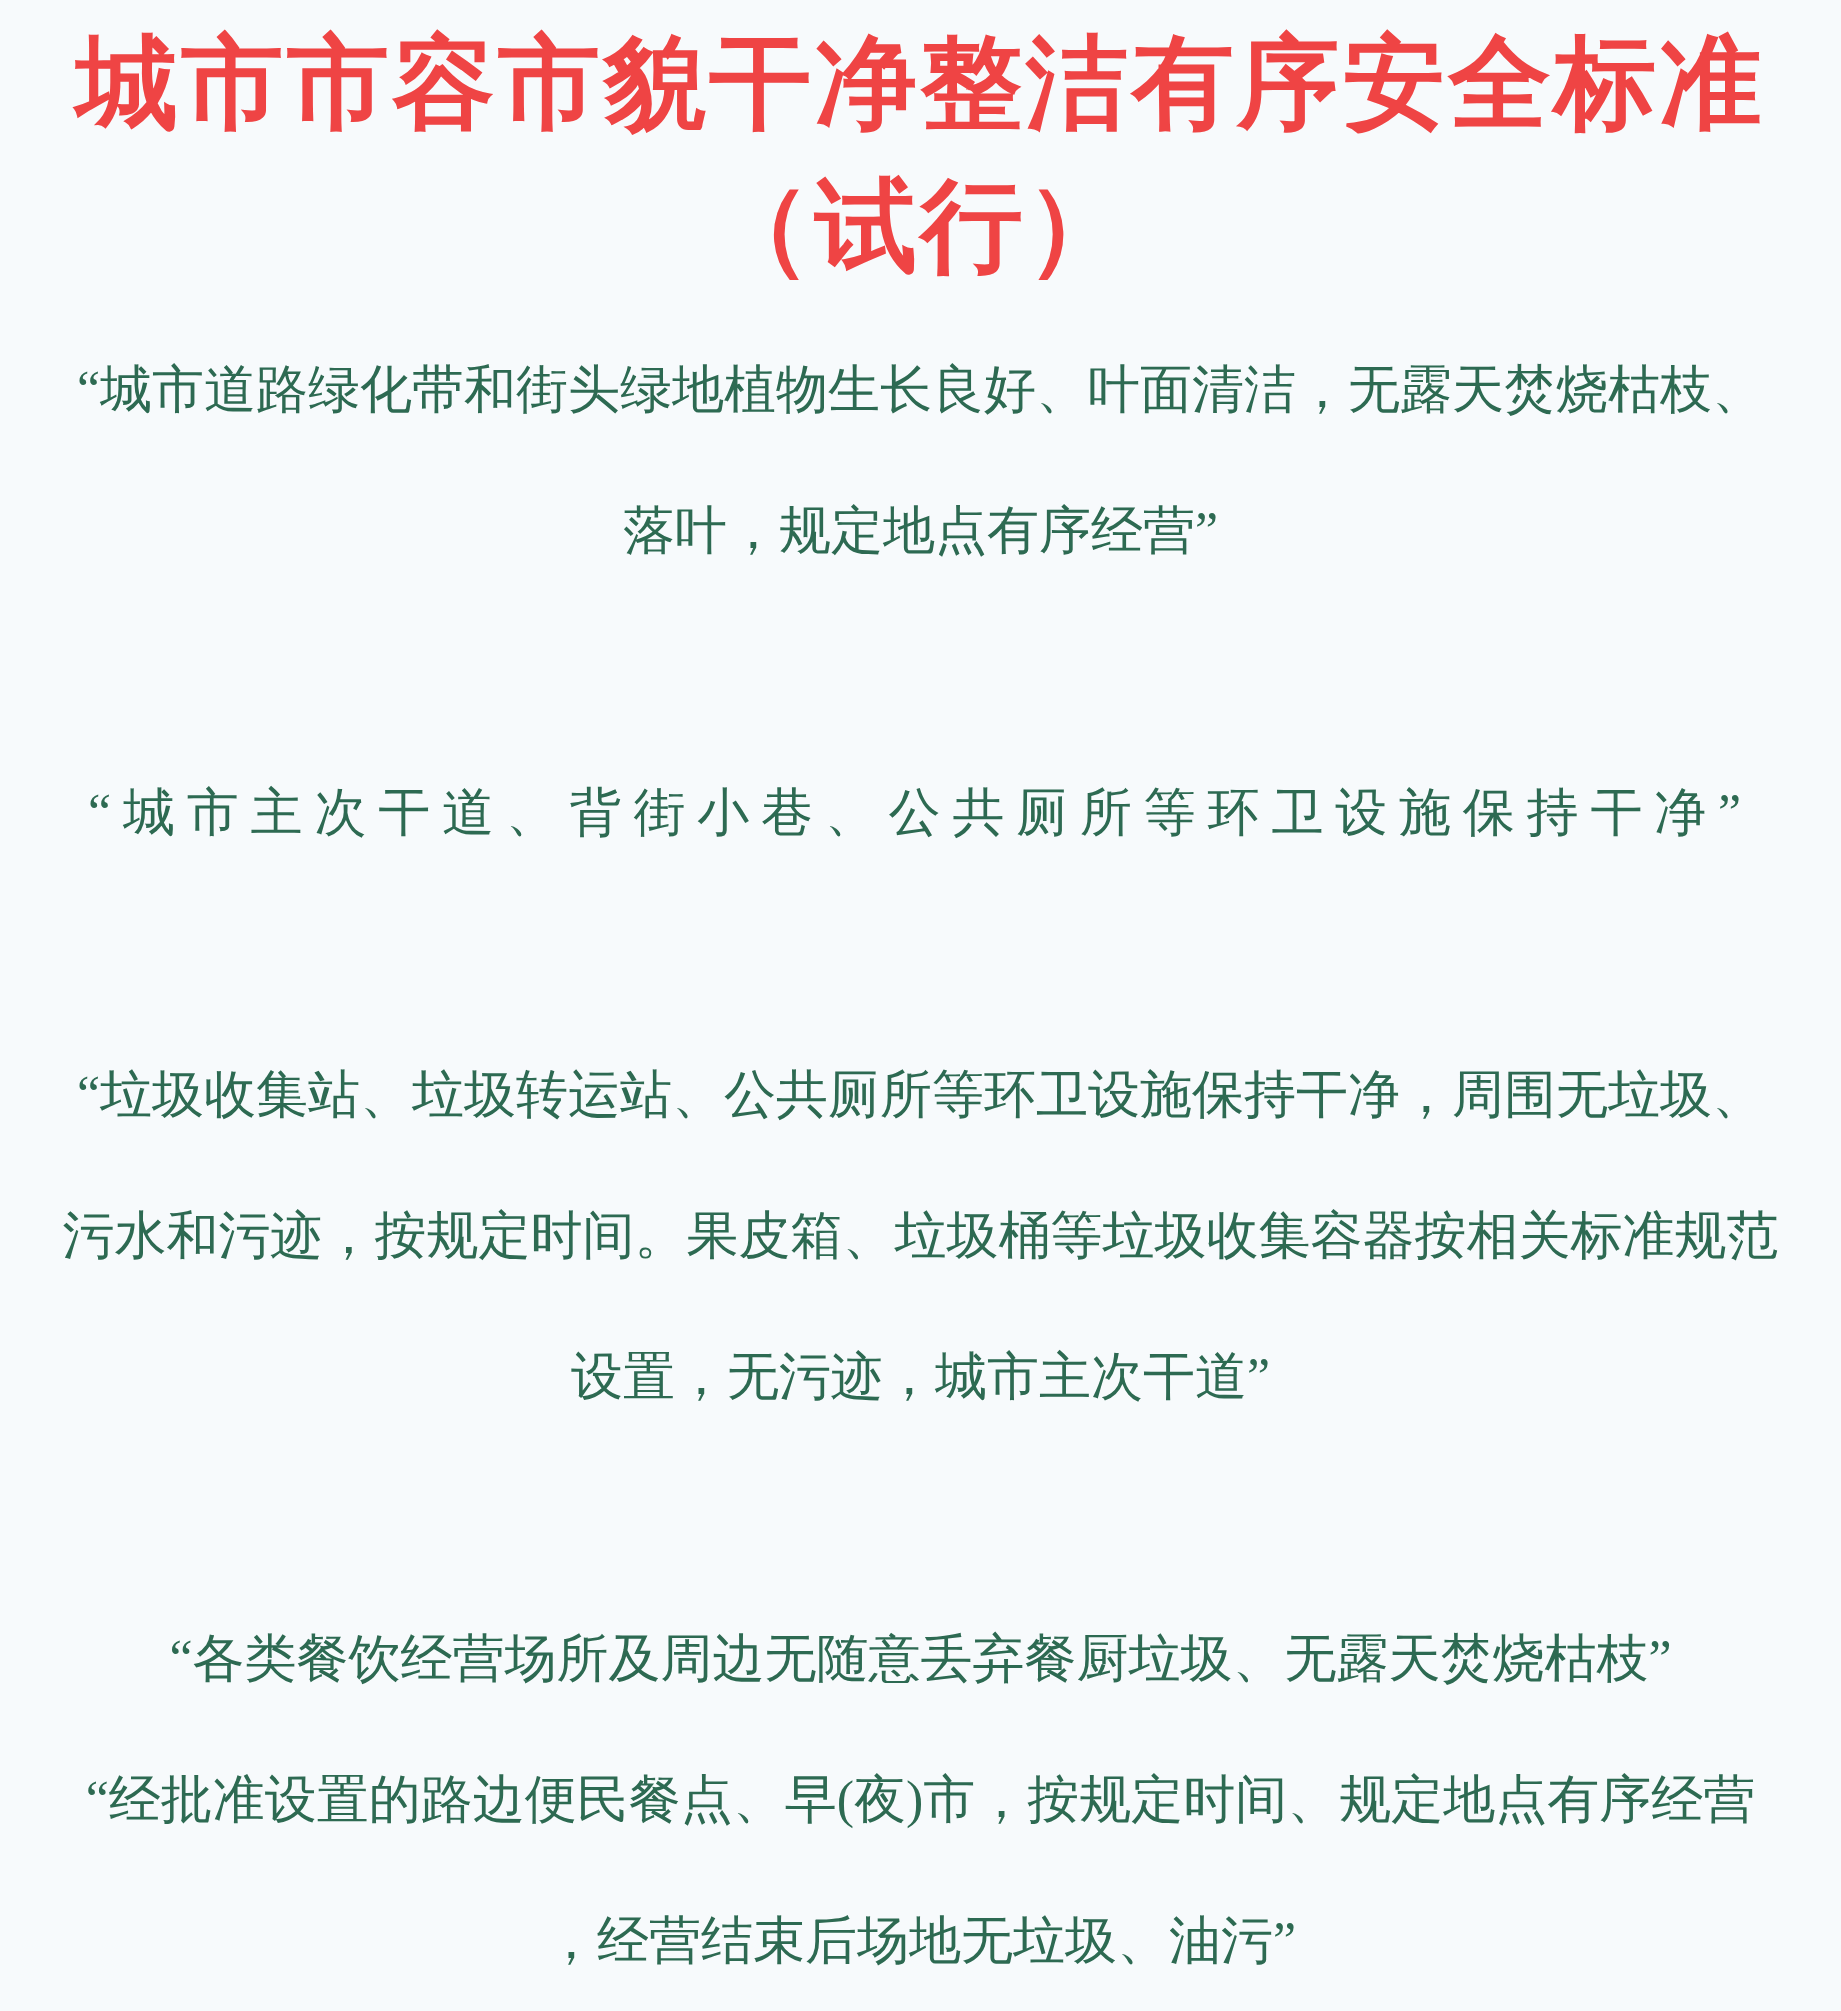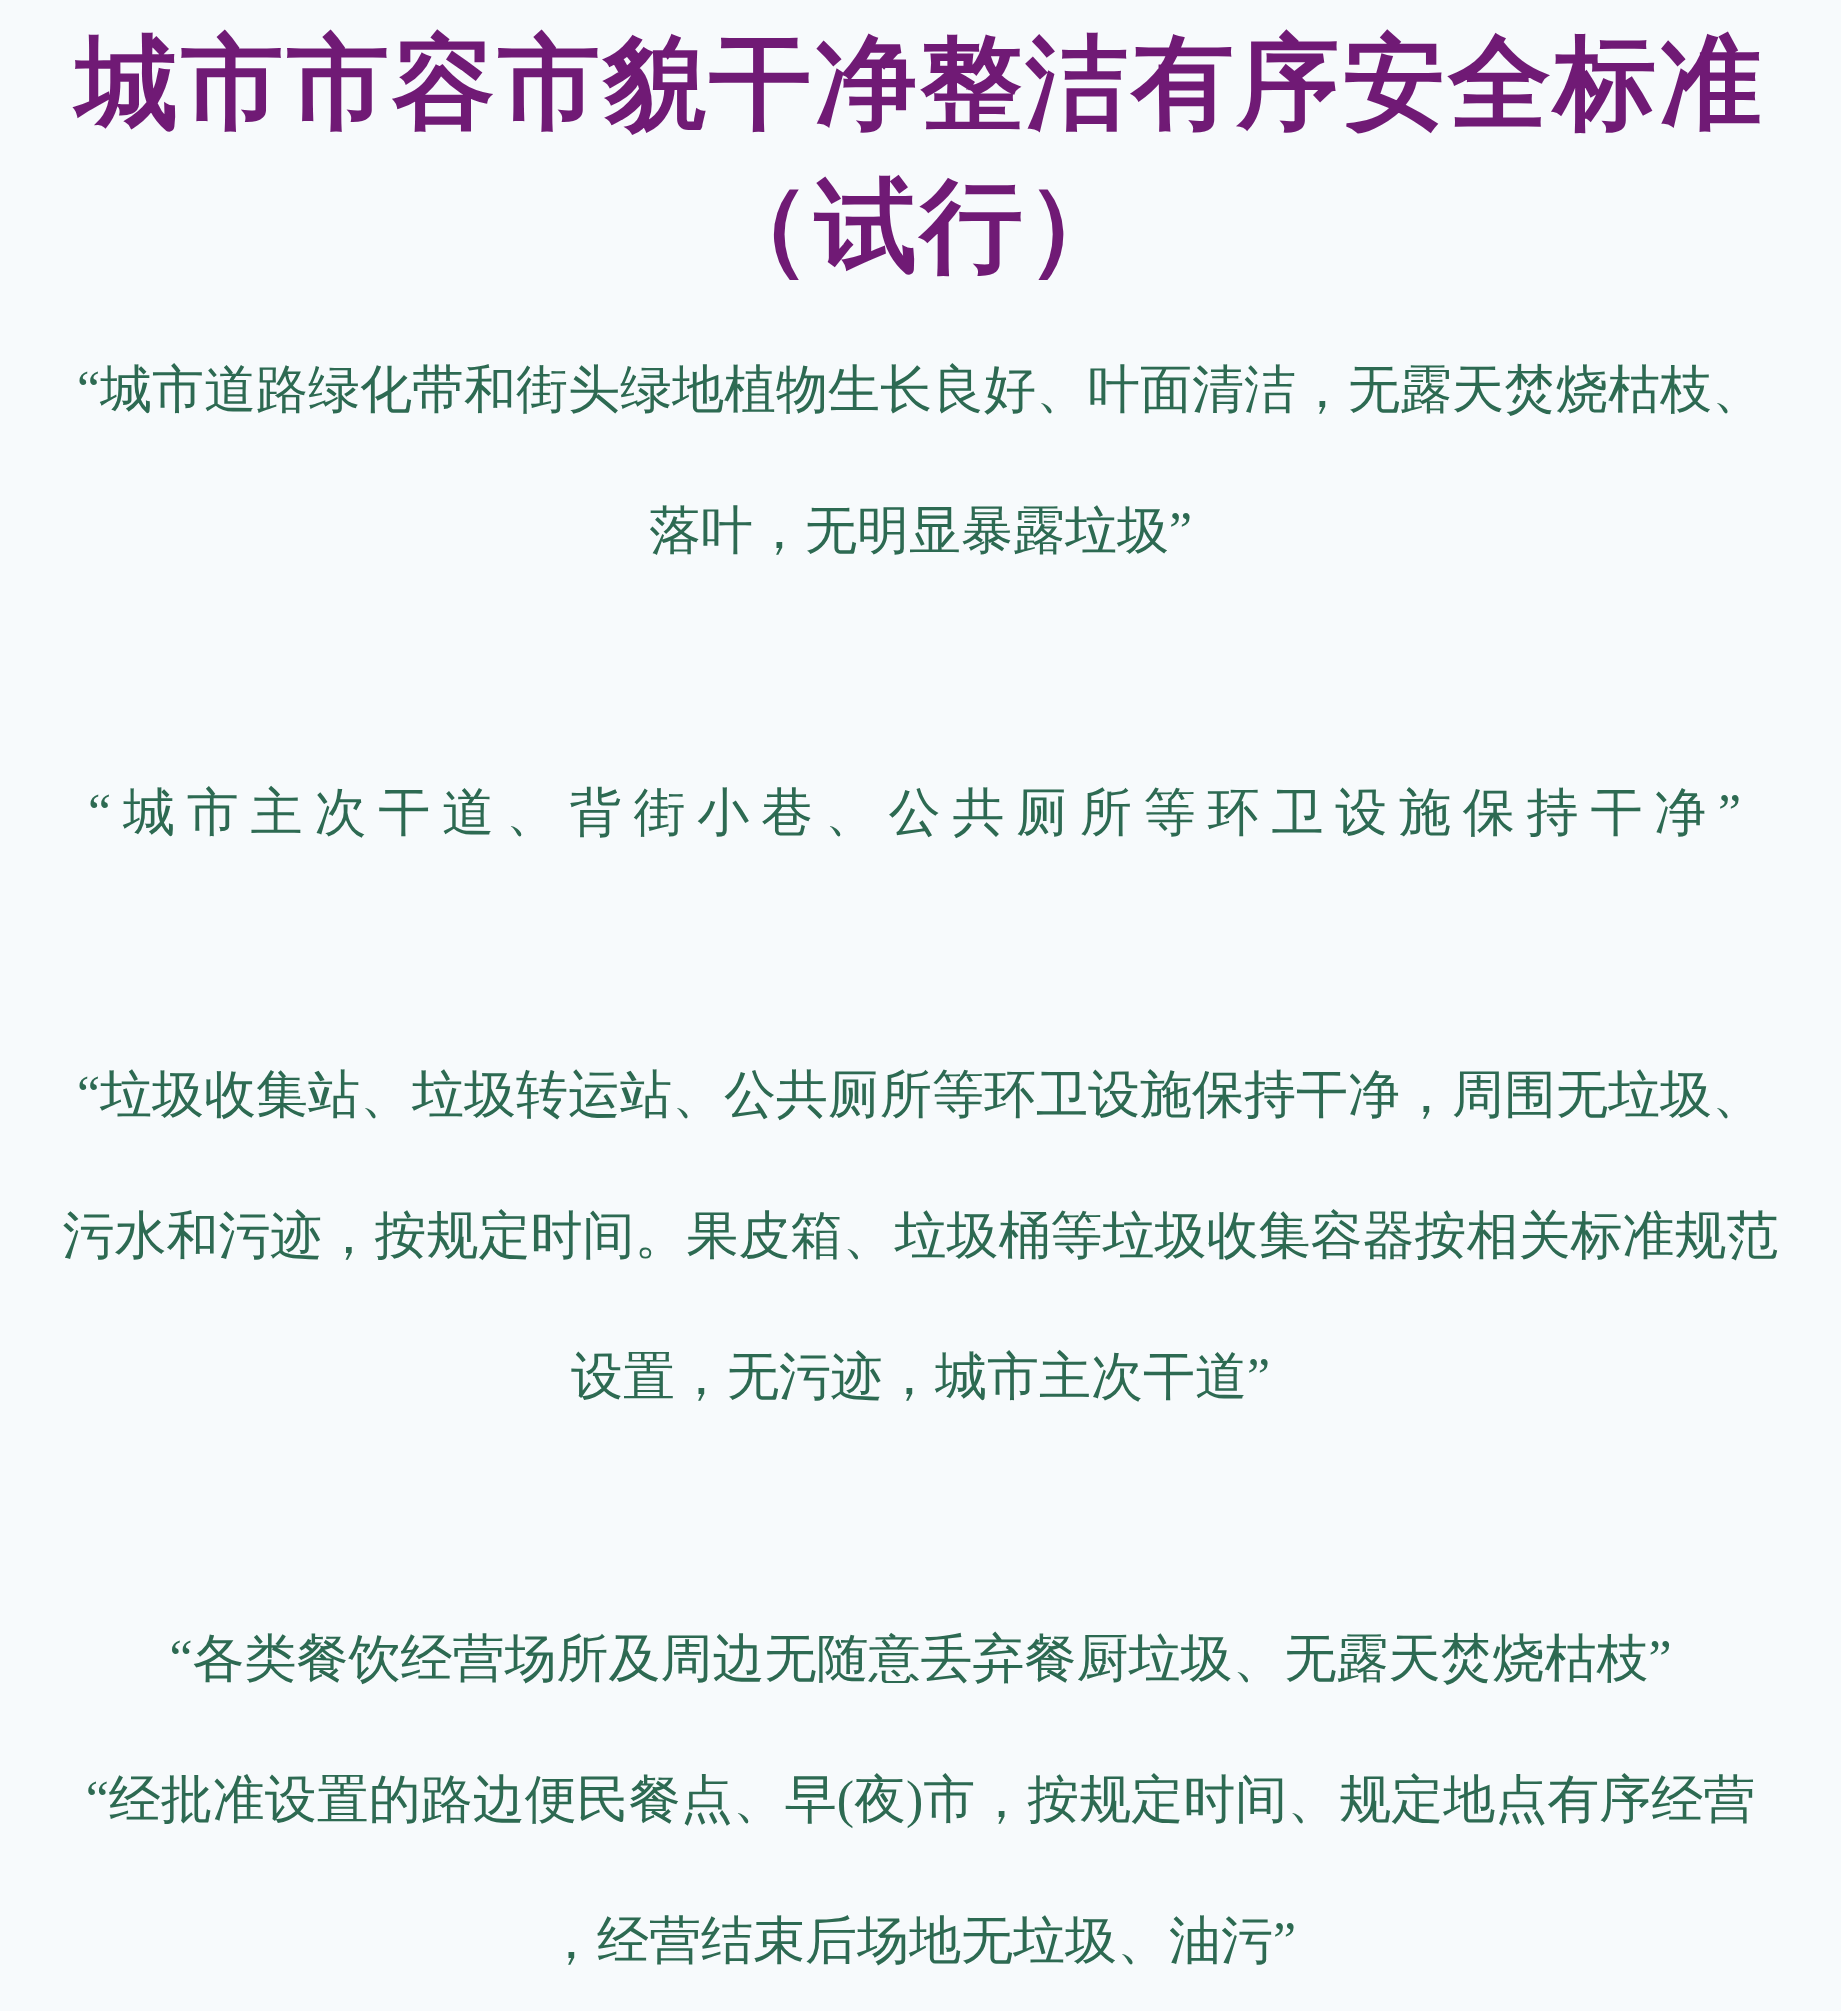--- a/index.html
+++ b/index.html
@@ -22,21 +22,21 @@
     padding: 11.8px 29px 0 29px;
   }
 
   .doc-title {
     font-family: "Liberation Sans", "DejaVu Sans", sans-serif;
     font-weight: bold;
     font-size: 102px;
     line-height: 143px;
     letter-spacing: 3.6px;
     text-align: center;
-    color: #701a75;
+    color: #ef4444;
   }
 
   .title-line {
     display: block;
     white-space: nowrap;
   }
 
   .body-text {
     margin-top: 21px;
     font-size: 52px;
@@ -70,21 +70,21 @@
 
   <h1 class="doc-title">
     <span class="title-line">城市市容市貌干净整洁有序安全标准</span>
     <span class="title-line">（试行）</span>
   </h1>
 
   <div class="body-text">
 
     <p class="para">
       <span class="line">“城市道路绿化带和街头绿地植物生长良好、叶面清洁，无露天焚烧枯枝、</span>
-      <span class="line">落叶，无明显暴露垃圾”</span>
+      <span class="line">落叶，规定地点有序经营”</span>
     </p>
 
     <p class="para spread">
       <span class="line">“城市主次干道、背街小巷、公共厕所等环卫设施保持干净”</span>
     </p>
 
     <p class="para">
       <span class="line">“垃圾收集站、垃圾转运站、公共厕所等环卫设施保持干净，周围无垃圾、</span>
       <span class="line">污水和污迹，按规定时间。果皮箱、垃圾桶等垃圾收集容器按相关标准规范</span>
       <span class="line">设置，无污迹，城市主次干道”</span>

